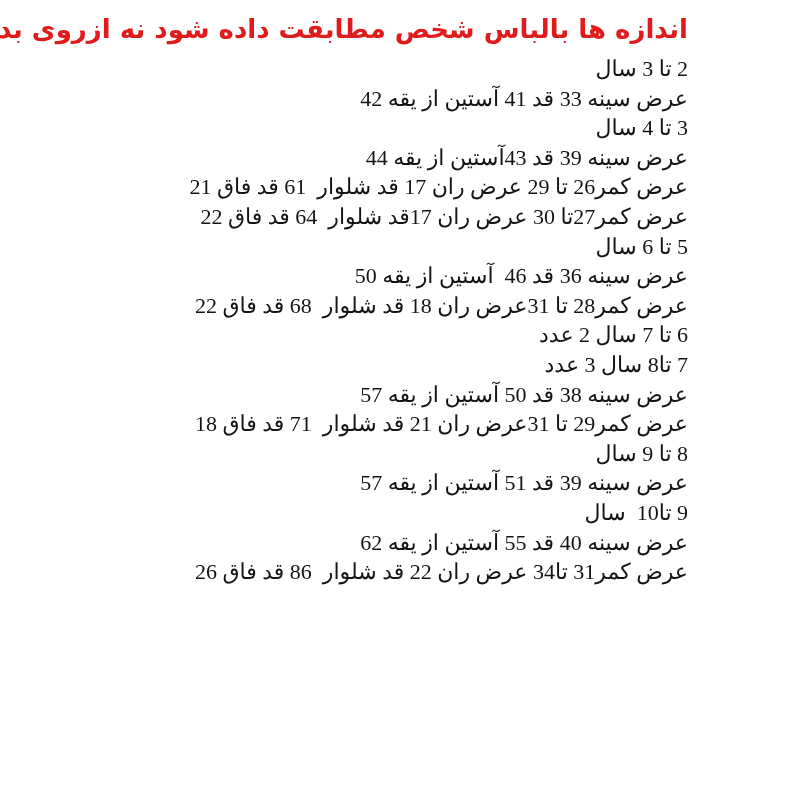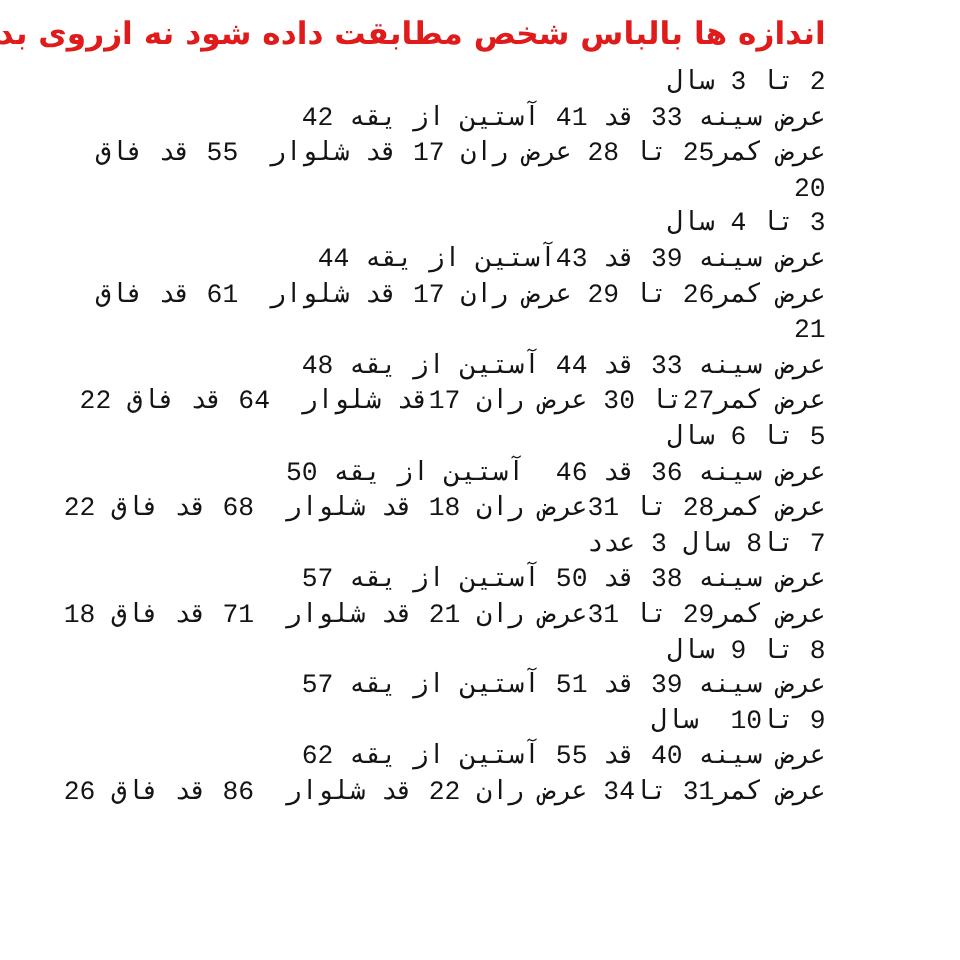--- a/index.html
+++ b/index.html
@@ -24,53 +24,52 @@
   .title {
     font-family: "DejaVu Sans", "Liberation Sans", sans-serif;
     font-weight: bold;
     font-size: 26px;
     line-height: 42px;
     margin: 0 0 4px 0;
     white-space: nowrap;
     color: #e01b1b; 
   }
   .size-lines {
-    font-family: Liberation Mono, monospace;
+    font-family: Liberation Serif, serif;
     color: #141414;
   }
   .line {
     font-size: 22px;
     line-height: 29.6px;
     white-space: pre-wrap;
   }
 </style>
 </head>
 <body>
 
 <div class="page">
 
   <h1 class="title" style="color: rgb(224, 27, 27);">اندازه ها بالباس شخص مطابقت داده شود نه ازروی بدن</h1>
 
   <div class="size-lines" style="color: rgb(20, 20, 20);">
 
     <div class="line">2 تا 3 سال</div>
     <div class="line">عرض سینه 33 قد 41 آستین از یقه 42</div>
-    <div class="line">عرض کمر25 تا 28 عرض ران 17 قد شلوار  55 قد فاق 20</div>
 
     <div class="line">3 تا 4 سال</div>
     <div class="line">عرض سینه 39 قد 43آستین از یقه 44</div>
     <div class="line">عرض کمر26 تا 29 عرض ران 17 قد شلوار  61 قد فاق 21</div>
 
-    <div class="line">عرض سینه 33 قد 44 آستین از یقه 48</div>
     <div class="line">عرض کمر27تا 30 عرض ران 17قد شلوار  64 قد فاق 22</div>
 
     <div class="line">5 تا 6 سال</div>
     <div class="line">عرض سینه 36 قد 46  آستین از یقه 50</div>
     <div class="line">عرض کمر28 تا 31عرض ران 18 قد شلوار  68 قد فاق 22</div>
 
+    <div class="line">6 تا 7 سال 2 عدد</div>
 
     <div class="line">7 تا8 سال 3 عدد</div>
     <div class="line">عرض سینه 38 قد 50 آستین از یقه 57</div>
     <div class="line">عرض کمر29 تا 31عرض ران 21 قد شلوار  71 قد فاق 18</div>
 
     <div class="line">8 تا 9 سال</div>
     <div class="line">عرض سینه 39 قد 51 آستین از یقه 57</div>
 
     <div class="line">9 تا10  سال</div>
     <div class="line">عرض سینه 40 قد 55 آستین از یقه 62</div>

